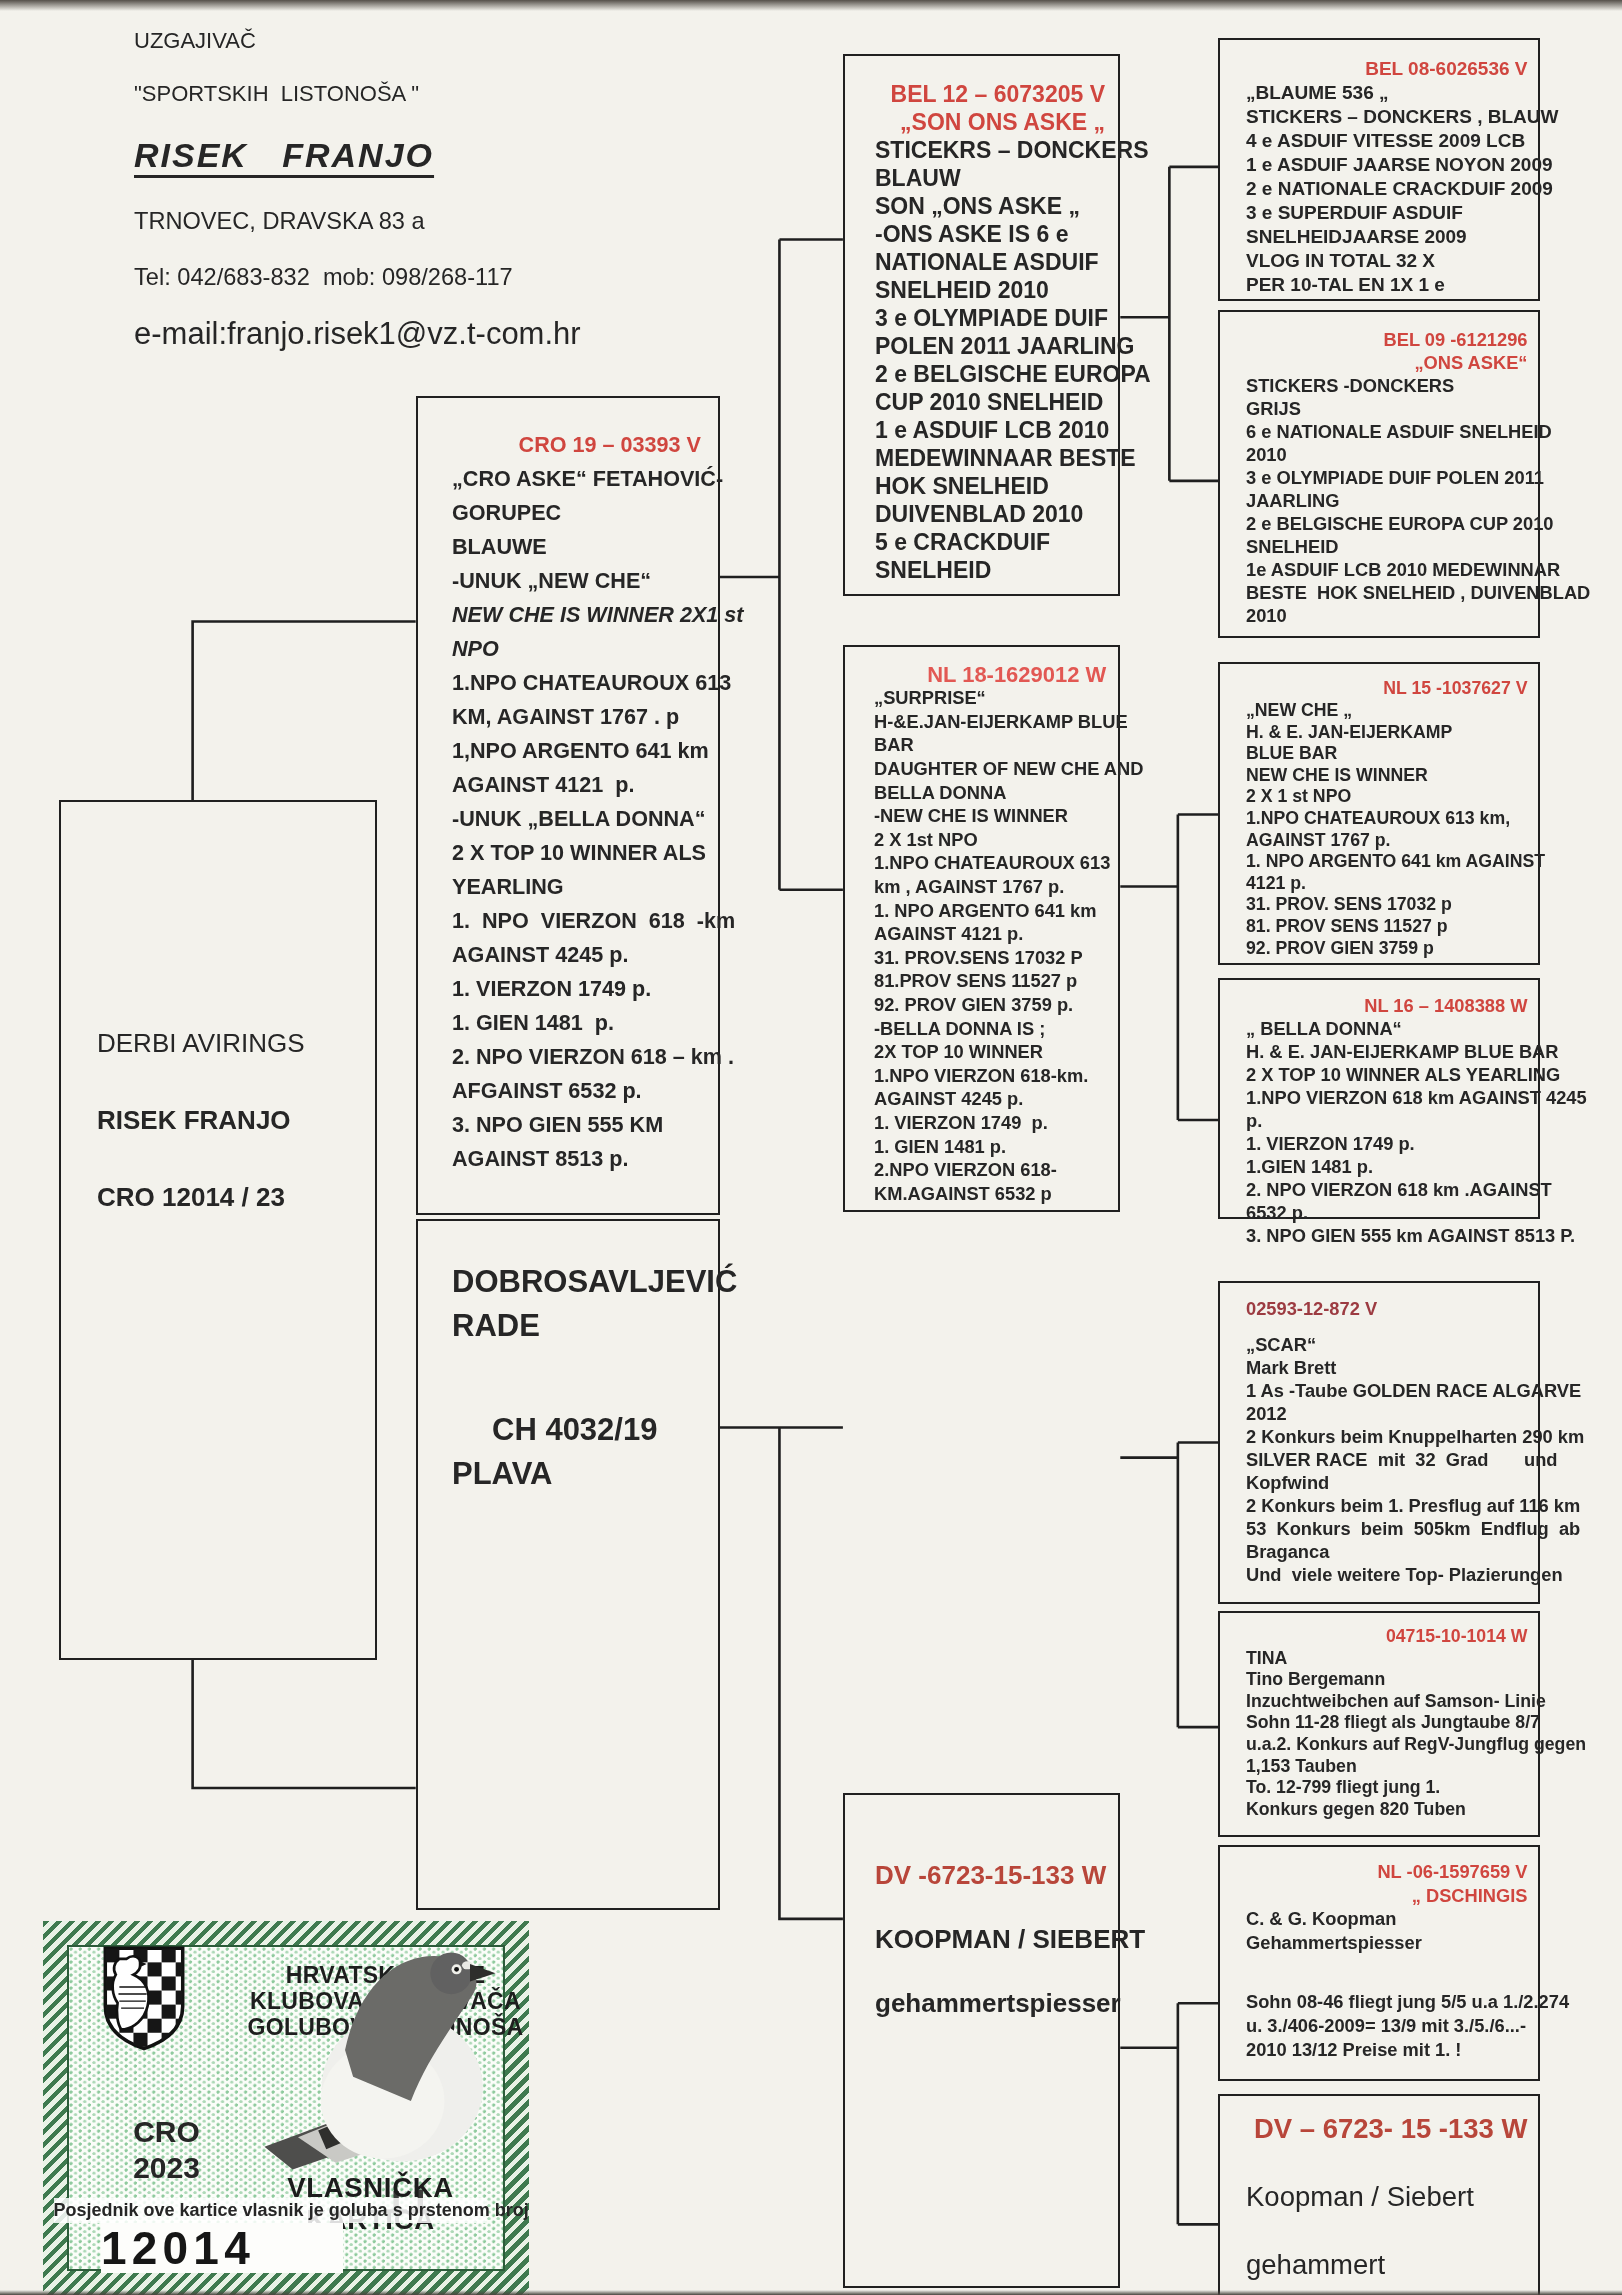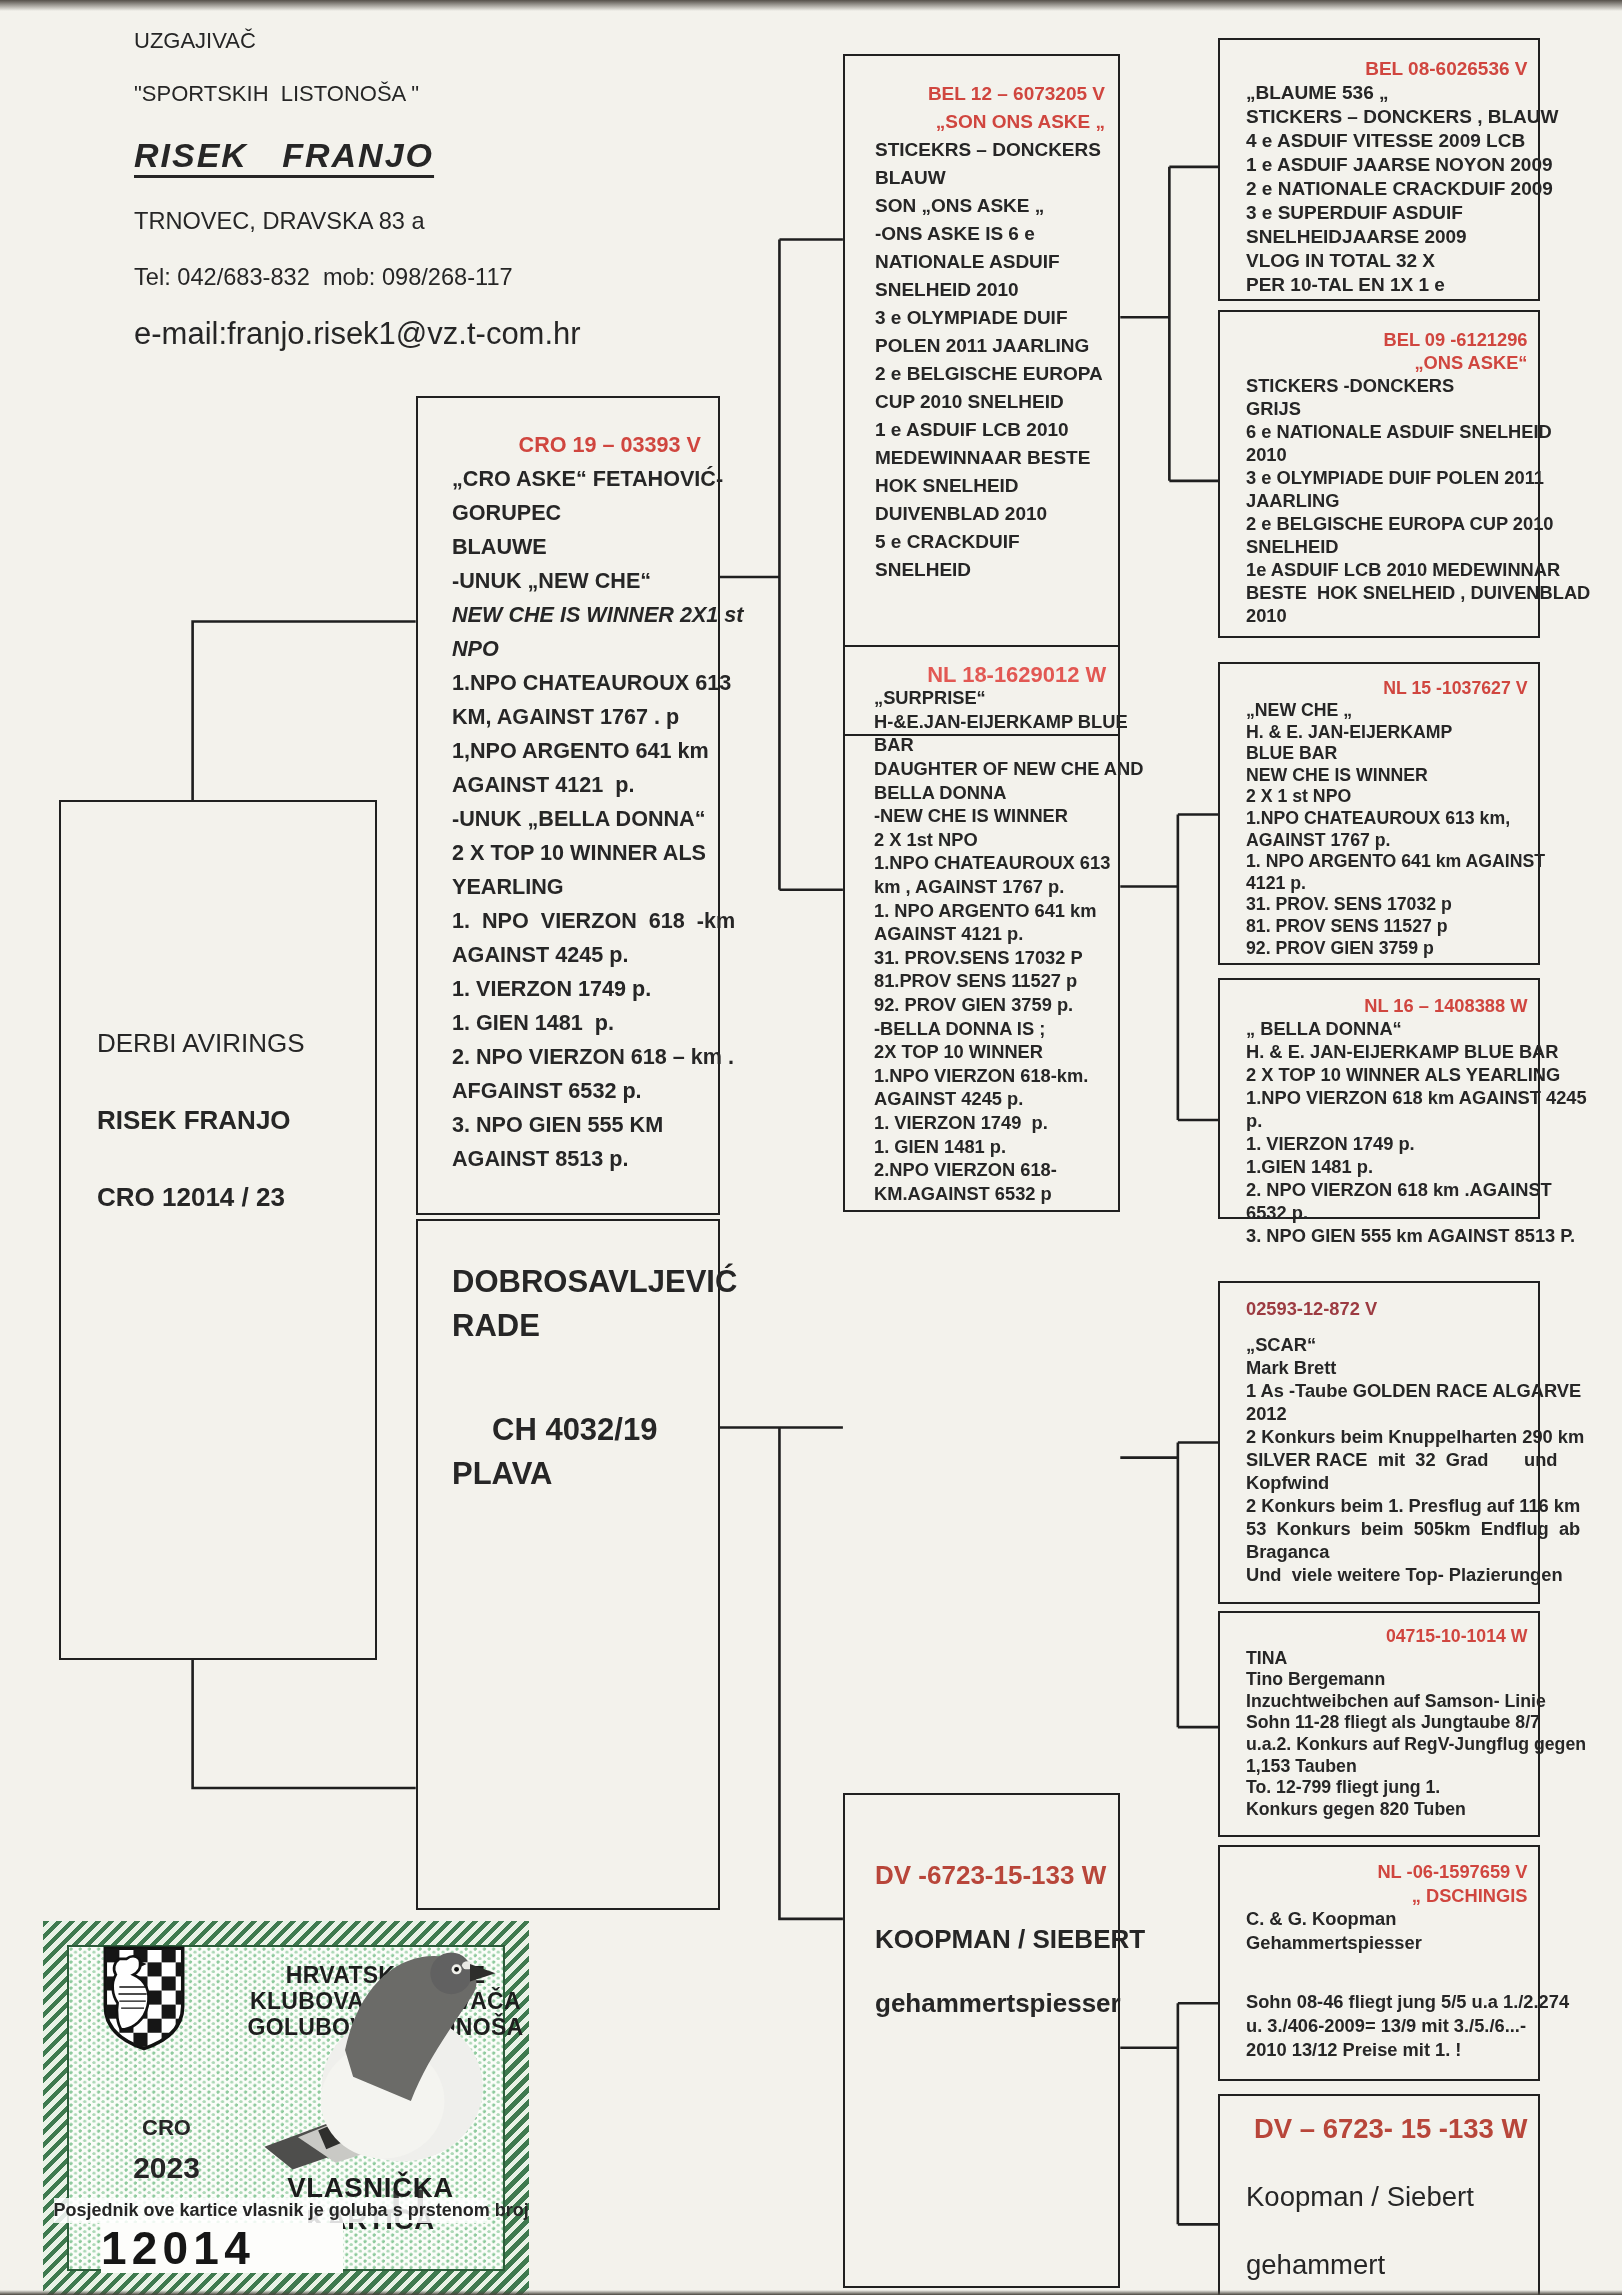--- a/index.html
+++ b/index.html
@@ -40,22 +40,22 @@
   #box-subject{left:50px;top:800px;width:318px;height:860px;padding:226px 19.6px 0 36px;font-size:26px;margin-left:9px;}
   #box-subject .ln{margin-bottom:46px;}
 
   #box-cro19{left:416px;top:396px;width:304px;height:819px;padding:30px 17px 0 34px;
     font-size:21.6px;font-weight:bold;line-height:34px;}
 
   #box-dobro{left:416px;top:1219px;width:304px;height:691px;padding:39px 17px 0 34px;
     font-size:31px;font-weight:bold;line-height:44px;}
   #box-dobro .gap{margin-top:60px;margin-left:40px;}
 
-  #box-bel12{left:843px;top:54px;width:277px;height:682px;padding:23.6px 13px 0 30px;
-    font-size:19px;font-weight:bold;line-height:28px;}
+  #box-bel12{left:843px;top:54px;width:277px;height:542px;padding:23.6px 13px 0 30px;
+    font-size:23px;font-weight:bold;line-height:28px;}
 
   #box-nl18{left:843px;top:645px;width:277px;height:567px;padding:15.7px 11.8px 0 29px;
     font-size:18.3px;font-weight:bold;line-height:23.6px;}
   #box-nl18 .red{color:#e25853;}
 
   #box-s08897{left:843px;top:1328px;width:277px;height:302px;padding:76px 11.8px 0 30px;
     font-size:26px;font-weight:bold;}
   #box-s08897 .sp{margin-top:25px;}
   #box-s08897 .red{color:#c2505a;}
 
@@ -91,21 +91,21 @@
   .cert-inner{position:absolute;inset:23.6px;border:2px solid #2c5c3a;
     background-color:#fbfdf9;
     background-image:
       radial-gradient(circle at 2px 2px, rgba(96,180,118,.7) 1.4px, transparent 1.8px),
       radial-gradient(circle at 6.5px 5.2px, rgba(96,180,118,.5) 1.4px, transparent 1.8px);
     background-size:9.2px 6.5px;}
   .cert-el{position:absolute;}
   #cert-crest{left:55px;top:22px;}
   #cert-fed{left:192px;top:41px;width:301px;text-align:center;font-size:23px;font-weight:bold;
     line-height:26px;color:#1e1e1e;letter-spacing:0.3px;}
-  #cert-cro{left:81px;top:194px;width:85px;text-align:center;font-size:22px;font-weight:bold;}
+  #cert-cro{left:81px;top:194px;width:85px;text-align:center;font-size:30px;font-weight:bold;}
   #cert-year{left:81px;top:230px;width:85px;text-align:center;font-size:30px;font-weight:bold;}
   #cert-pigeon{left:208px;top:7.9px;}
   #cert-title{left:177px;top:251px;width:301px;text-align:center;font-size:27.5px;font-weight:bold;
     color:#1c1c1c;letter-spacing:0.7px;}
   #cert-sub{left:10.5px;top:277px;width:432px;text-align:center;font-size:18px;font-weight:bold;
     background:rgba(255,255,255,.85);padding:2px 0;white-space:nowrap;}
   #cert-ring{left:58px;top:302px;width:242px;height:50px;background:#fdfdfb;
     text-align:left;font-size:46px;font-weight:bold;letter-spacing:5.2px;line-height:50px;color:#161616;}
 </style>
 </head>

